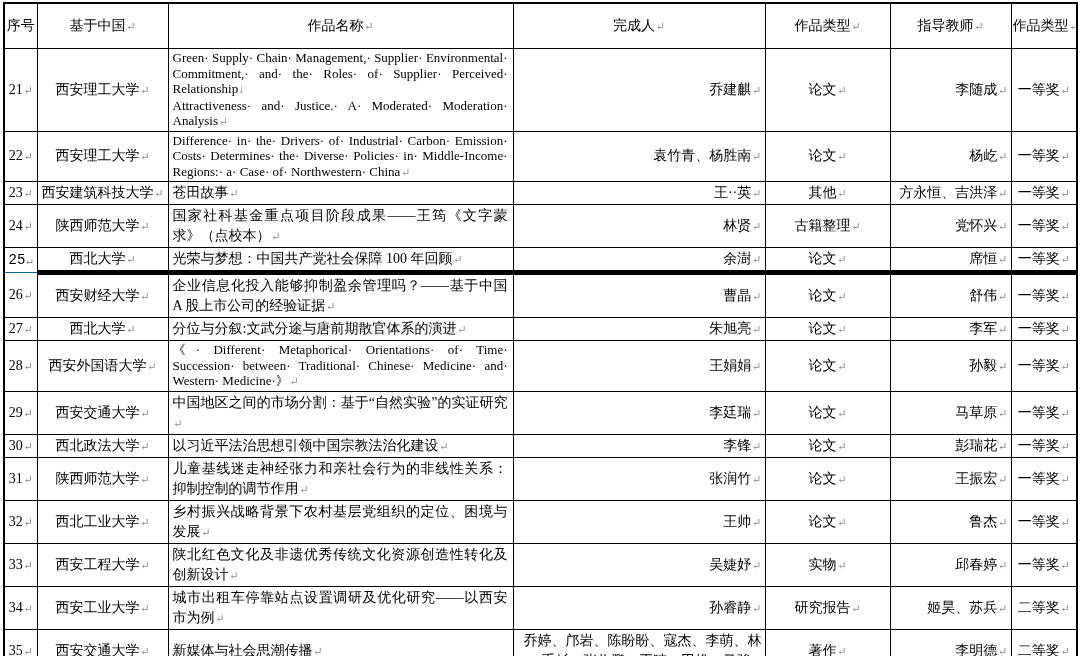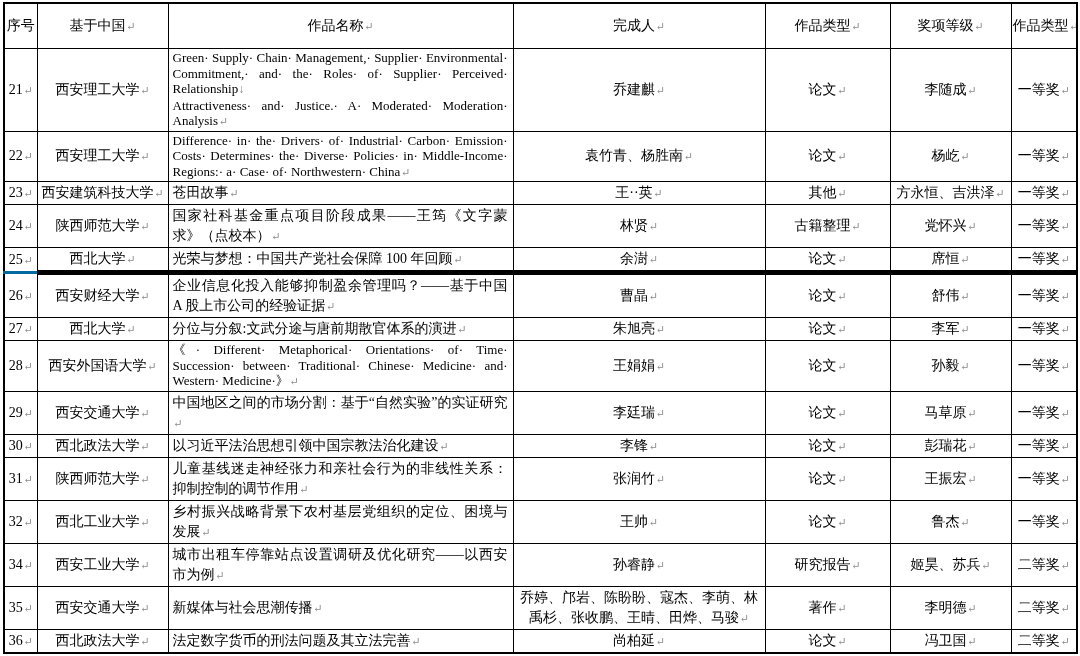--- a/index.html
+++ b/index.html
@@ -48,35 +48,35 @@
   td.c-title {
     text-align: justify;
     text-justify: inter-ideograph;
     padding: 1px 5px 1px 4px;
   }
   td.c-title.en {
     font-size: 13px;
     line-height: 15.5px;
   }
   td.c-authors, td.c-advisor {
-    text-align: center;
+    text-align: right;
   }
   
   .cm {
     color: #8a8a8a;
     font-size: 11px;
     padding-left: 1px;
   }
   .lb {
     color: #8a8a8a;
     font-size: 12px;
   }
   
   tr.heavy td { border-bottom: 5px solid #000000; }
-  tr.heavy td:first-child { border-bottom: 3px solid #0369a1; }
+  tr.heavy td:first-child { border-bottom: 1px solid #0369a1; font-family: Liberation Mono, monospace; }
 </style>
 </head>
 <body>
 
 <div class="page">
   <table class="awards">
     <colgroup>
       <col style="width:33px">
       <col style="width:131px">
       <col style="width:345px">
@@ -85,21 +85,21 @@
       <col style="width:121px">
       <col style="width:66px">
     </colgroup>
     <thead>
       <tr id="header-row">
           <th><span>序号</span></th>
           <th><span>基于中国</span><span class="cm">↵</span></th>
           <th><span>作品名称</span><span class="cm">↵</span></th>
           <th><span>完成人</span><span class="cm">↵</span></th>
           <th><span>作品类型</span><span class="cm">↵</span></th>
-          <th><span>奖项等级</span><span class="cm">↵</span></th>
+          <th><span>指导教师</span><span class="cm">↵</span></th>
           <th><span>作品类型</span><span class="cm">↵</span></th>
         </tr>
     </thead>
     <tbody id="table-body">
         <tr>
           <td class="c-num">21<span class="cm">↵</span></td>
           <td class="c-unit">西安理工大学<span class="cm">↵</span></td>
           <td class="c-title en">Green· Supply· Chain· Management,· Supplier· Environmental· Commitment,· and· the· Roles· of· Supplier· Perceived· Relationship<span class="lb">↓</span><br>Attractiveness· and· Justice.· A· Moderated· Moderation· Analysis<span class="cm">↵</span></td>
           <td class="c-authors">乔建麒<span class="cm">↵</span></td>
           <td class="c-type">论文<span class="cm">↵</span></td>
@@ -196,20 +196,29 @@
           <td class="c-advisor">王振宏<span class="cm">↵</span></td>
           <td class="c-award">一等奖<span class="cm">↵</span></td>
         </tr>
         <tr>
           <td class="c-num">32<span class="cm">↵</span></td>
           <td class="c-unit">西北工业大学<span class="cm">↵</span></td>
           <td class="c-title">乡村振兴战略背景下农村基层党组织的定位、困境与发展<span class="cm">↵</span></td>
           <td class="c-authors">王帅<span class="cm">↵</span></td>
           <td class="c-type">论文<span class="cm">↵</span></td>
           <td class="c-advisor">鲁杰<span class="cm">↵</span></td>
+          <td class="c-award">一等奖<span class="cm">↵</span></td>
+        </tr>
+        <tr>
+          <td class="c-num">33<span class="cm">↵</span></td>
+          <td class="c-unit">西安工程大学<span class="cm">↵</span></td>
+          <td class="c-title">陕北红色文化及非遗优秀传统文化资源创造性转化及创新设计<span class="cm">↵</span></td>
+          <td class="c-authors">吴婕妤<span class="cm">↵</span></td>
+          <td class="c-type">实物<span class="cm">↵</span></td>
+          <td class="c-advisor">邱春婷<span class="cm">↵</span></td>
           <td class="c-award">一等奖<span class="cm">↵</span></td>
         </tr>
         <tr>
           <td class="c-num">34<span class="cm">↵</span></td>
           <td class="c-unit">西安工业大学<span class="cm">↵</span></td>
           <td class="c-title">城市出租车停靠站点设置调研及优化研究——以西安市为例<span class="cm">↵</span></td>
           <td class="c-authors">孙睿静<span class="cm">↵</span></td>
           <td class="c-type">研究报告<span class="cm">↵</span></td>
           <td class="c-advisor">姬昊、苏兵<span class="cm">↵</span></td>
           <td class="c-award">二等奖<span class="cm">↵</span></td>

